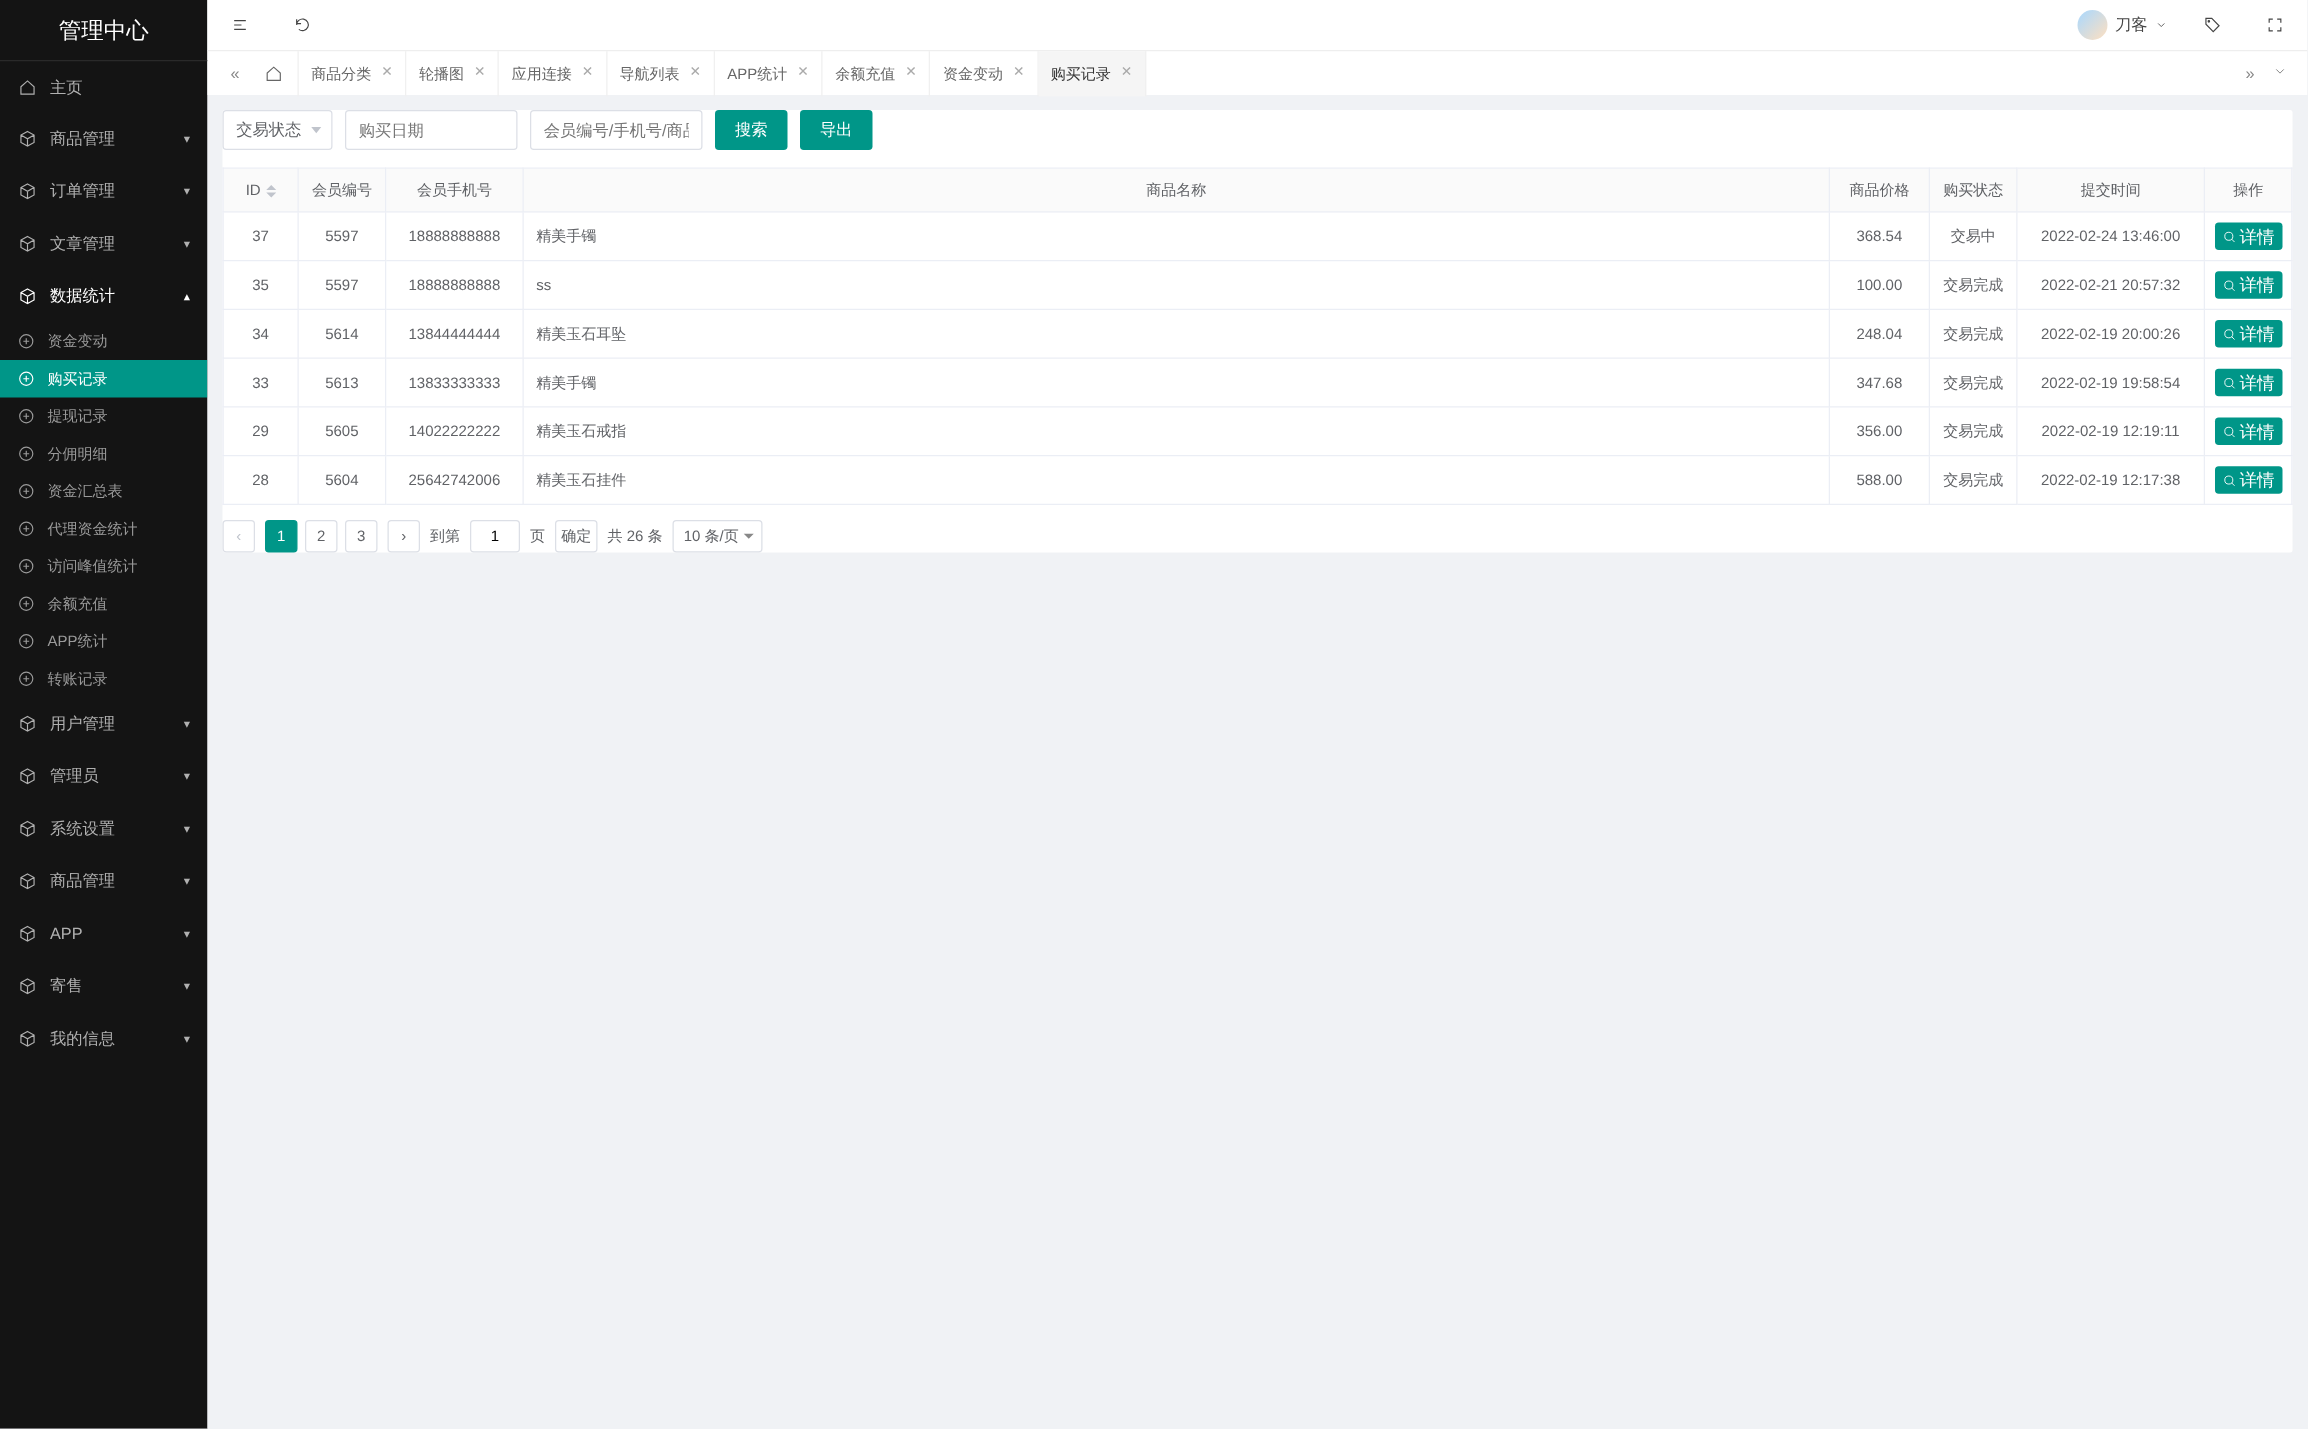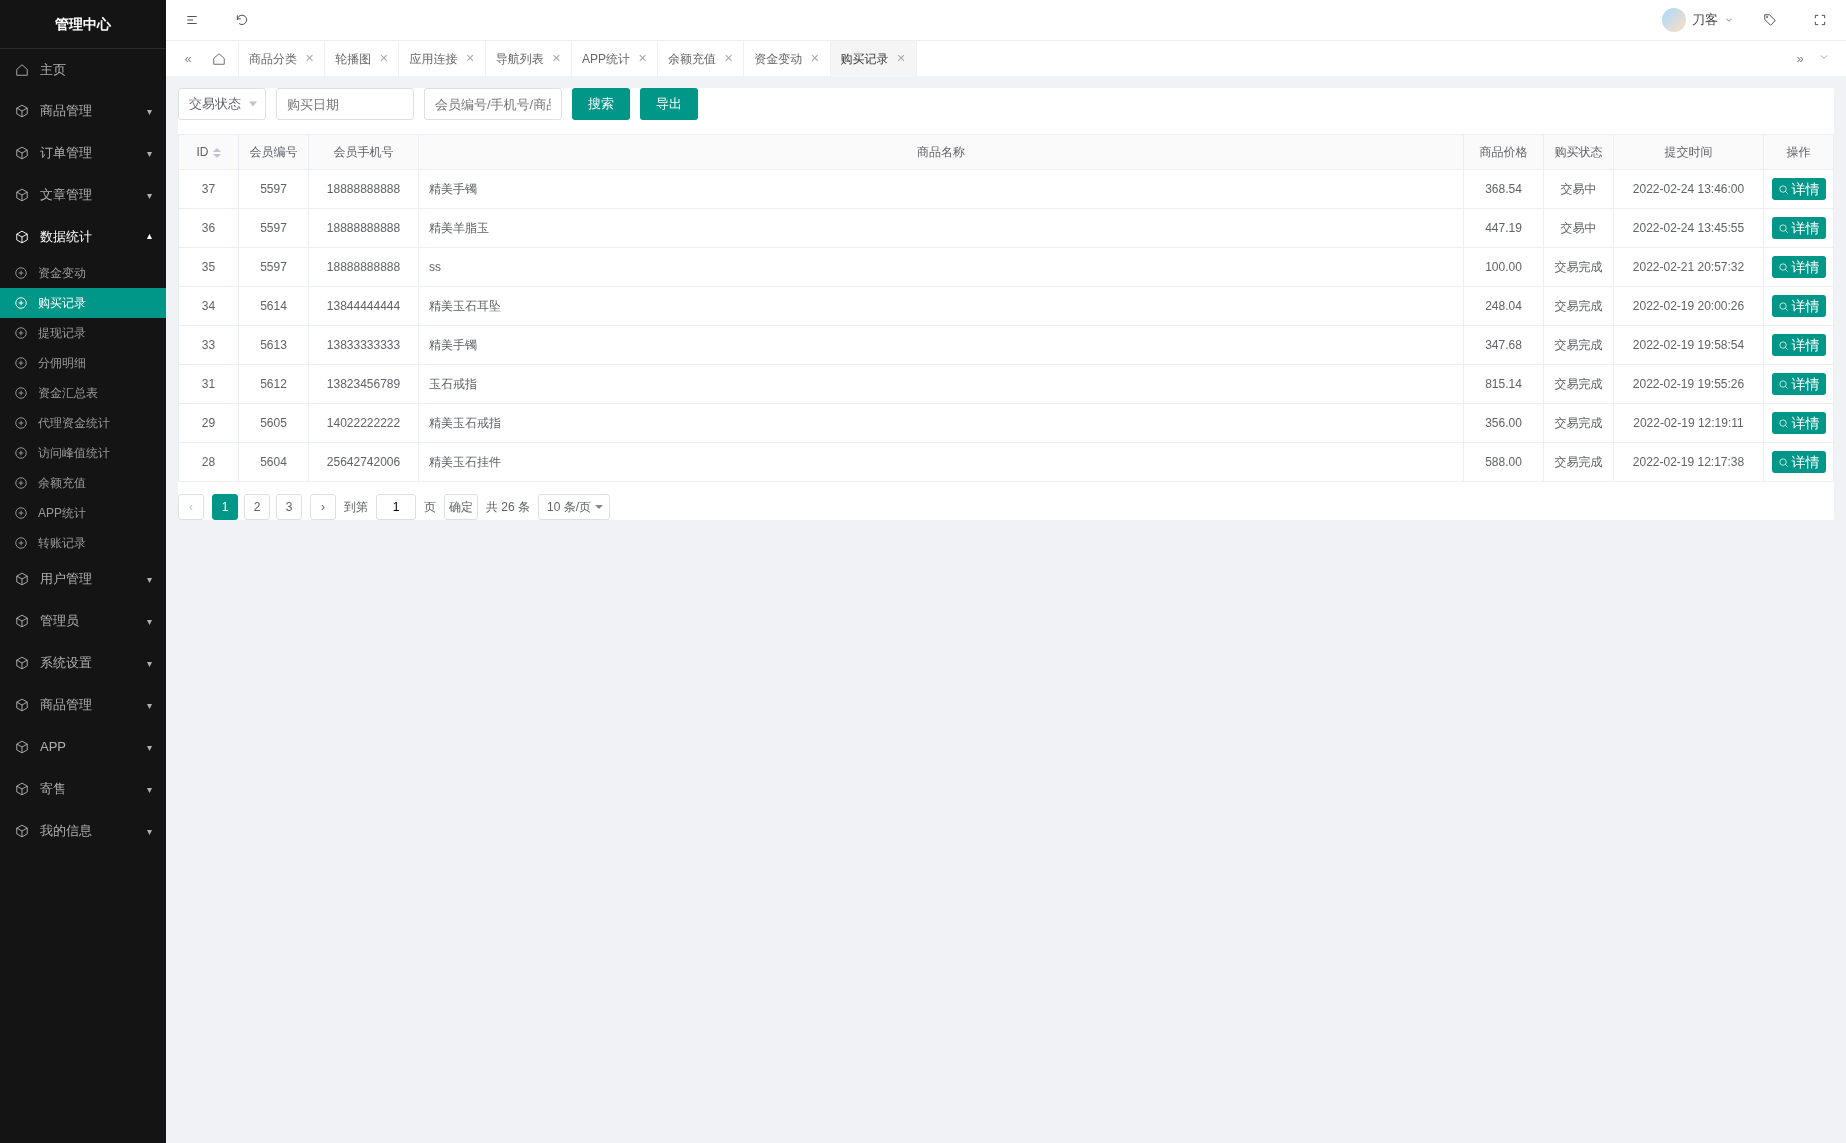--- a/index.html
+++ b/index.html
@@ -1,21 +1,21 @@
 <!DOCTYPE html>
 <html><head>
 <meta charset="utf-8">
 <style>
 *{box-sizing:border-box;margin:0;padding:0}
 body{font:13px/1.5 -apple-system,BlinkMacSystemFont,"PingFang SC","Microsoft YaHei",sans-serif;color:#333;background:#f0f2f5;overflow:hidden}
 .app{display:flex;height:100vh}
 
 
 .sidebar{width:166px;background:#141414;color:#b0b0b0;display:flex;flex-direction:column;overflow-y:auto}
-.logo{height:48px;line-height:48px;text-align:center;color:#fff;font-size:14px;font-weight:700}
+.logo{height:48px;line-height:48px;text-align:center;color:#fff;font-size:18px;font-weight:400}
 .menu-item{display:flex;align-items:center;height:42px;padding:0 14px;cursor:pointer;position:relative;font-size:13px}
 .menu-item .mi-icon{width:16px;height:16px;margin-right:10px;display:inline-flex;align-items:center;justify-content:center}
 .menu-item .arrow{margin-left:auto;font-size:10px;transform:rotate(0)}
 .menu-item.open .arrow{transform:rotate(180deg)}
 .menu-item.expanded{color:#fff}
 .sub-item{display:flex;align-items:center;height:30px;padding-left:14px;cursor:pointer;font-size:12px;color:#9a9a9a}
 .sub-item .mi-icon{width:14px;height:14px;margin-right:10px;display:inline-flex;align-items:center;justify-content:center}
 .sub-item.active{background:#009688;color:#fff}
 .menu-sep{border-top:1px solid #2a2a2a}
 
@@ -397,33 +397,20 @@
                 <td class="left">精美手镯</td>
                 <td>368.54</td>
                 <td>交易中</td>
                 <td>2022-02-24 13:46:00</td>
                 <td><span class="row-btn"><svg viewBox="0 0 24 24" style="width:11px;height:11px;stroke:#fff">
                       <circle cx="11" cy="11" r="7"></circle>
                       <path d="M21 21l-5-5"></path>
                     </svg>详情</span></td>
               </tr>
               <tr>
-                <td>36</td>
-                <td>5597</td>
-                <td>18888888888</td>
-                <td class="left">精美羊脂玉</td>
-                <td>447.19</td>
-                <td>交易中</td>
-                <td>2022-02-24 13:45:55</td>
-                <td><span class="row-btn"><svg viewBox="0 0 24 24" style="width:11px;height:11px;stroke:#fff">
-                      <circle cx="11" cy="11" r="7"></circle>
-                      <path d="M21 21l-5-5"></path>
-                    </svg>详情</span></td>
-              </tr>
-              <tr>
                 <td>35</td>
                 <td>5597</td>
                 <td>18888888888</td>
                 <td class="left">ss</td>
                 <td>100.00</td>
                 <td>交易完成</td>
                 <td>2022-02-21 20:57:32</td>
                 <td><span class="row-btn"><svg viewBox="0 0 24 24" style="width:11px;height:11px;stroke:#fff">
                       <circle cx="11" cy="11" r="7"></circle>
                       <path d="M21 21l-5-5"></path>
@@ -443,33 +430,20 @@
                     </svg>详情</span></td>
               </tr>
               <tr>
                 <td>33</td>
                 <td>5613</td>
                 <td>13833333333</td>
                 <td class="left">精美手镯</td>
                 <td>347.68</td>
                 <td>交易完成</td>
                 <td>2022-02-19 19:58:54</td>
-                <td><span class="row-btn"><svg viewBox="0 0 24 24" style="width:11px;height:11px;stroke:#fff">
-                      <circle cx="11" cy="11" r="7"></circle>
-                      <path d="M21 21l-5-5"></path>
-                    </svg>详情</span></td>
-              </tr>
-              <tr>
-                <td>31</td>
-                <td>5612</td>
-                <td>13823456789</td>
-                <td class="left">玉石戒指</td>
-                <td>815.14</td>
-                <td>交易完成</td>
-                <td>2022-02-19 19:55:26</td>
                 <td><span class="row-btn"><svg viewBox="0 0 24 24" style="width:11px;height:11px;stroke:#fff">
                       <circle cx="11" cy="11" r="7"></circle>
                       <path d="M21 21l-5-5"></path>
                     </svg>详情</span></td>
               </tr>
               <tr>
                 <td>29</td>
                 <td>5605</td>
                 <td>14022222222</td>
                 <td class="left">精美玉石戒指</td>

